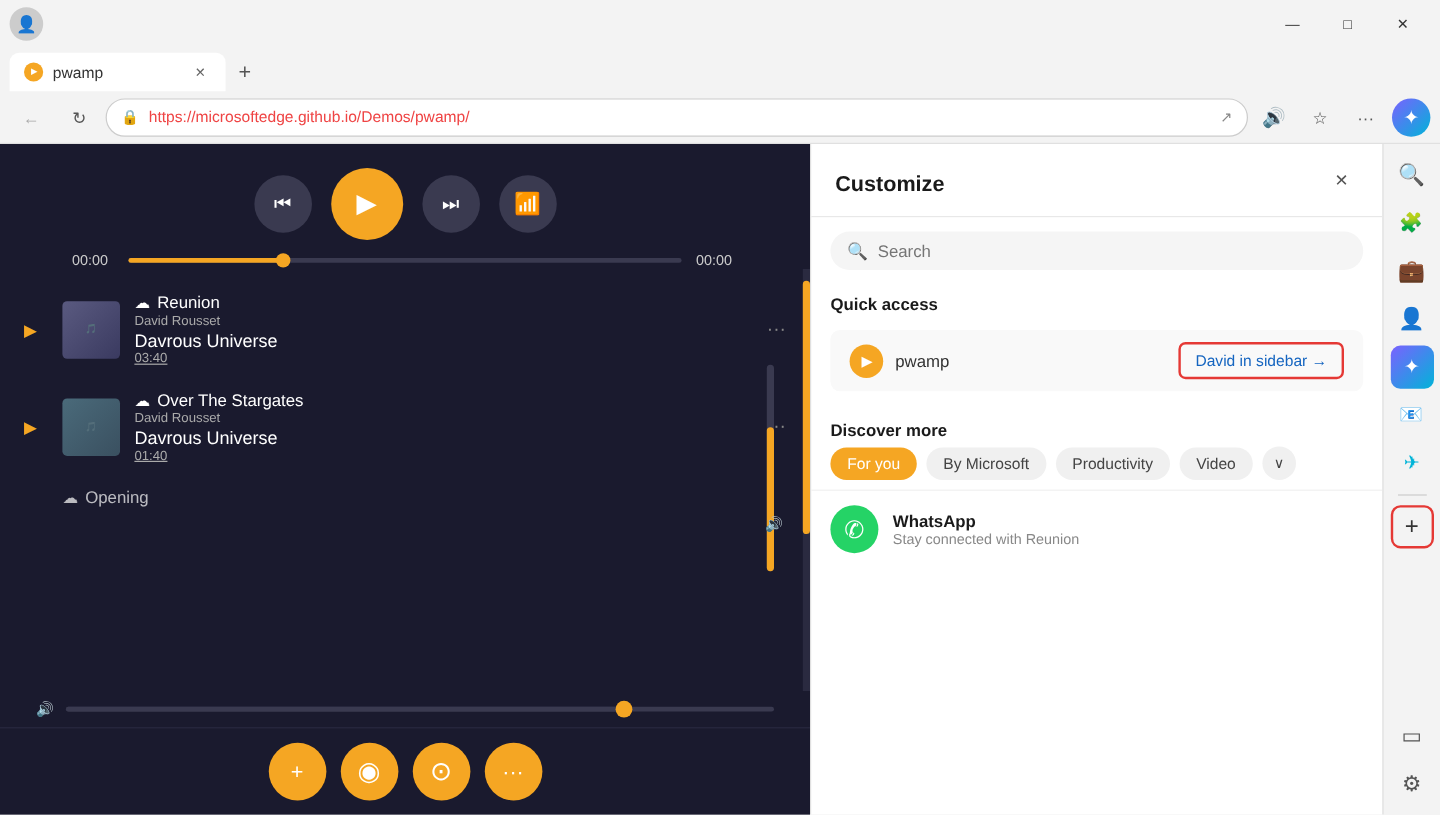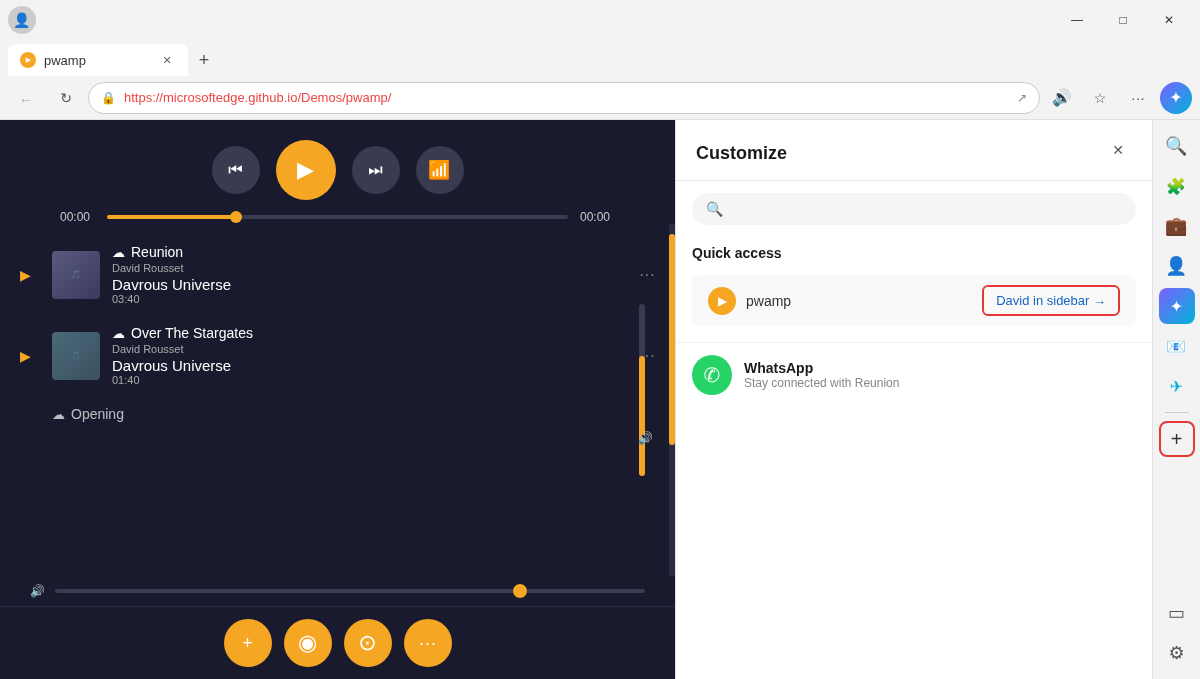--- a/index.html
+++ b/index.html
@@ -48,21 +48,21 @@
 
     .track-list { flex: 1; padding: 10px 0; overflow: hidden; position: relative; }
     .track-item { display: flex; align-items: center; padding: 10px 20px; gap: 12px; cursor: pointer; position: relative; }
     .track-play-btn { color: #f5a623; font-size: 14px; width: 20px; }
     .track-art { width: 48px; height: 48px; background: #4a4a6a; border-radius: 4px; overflow: hidden; display: flex; align-items: center; justify-content: center; color: #888; font-size: 10px; }
     .track-info { flex: 1; }
     .track-title-row { display: flex; align-items: center; gap: 6px; margin-bottom: 2px; }
     .cloud-icon { font-size: 13px; }
     .track-name { font-size: 14px; color: white; }
     .track-album { font-size: 11px; color: #aaa; margin-bottom: 2px; }
-    .track-duration { font-size: 11px; color: #aaa; }
+    .track-duration { font-size: 11px; color: #aaa; text-decoration: underline; }
     .track-more { color: #888; font-size: 16px; cursor: pointer; }
 
     .volume-bar { position: absolute; right: 30px; top: 80px; bottom: 100px; width: 6px; background: #3a3a50; border-radius: 3px; }
     .volume-fill { position: absolute; bottom: 0; width: 100%; background: #f5a623; border-radius: 3px; height: 70%; }
 
     .bottom-controls { display: flex; align-items: center; justify-content: center; padding: 12px 20px; gap: 12px; background: #1a1a2e; border-top: 1px solid #2a2a40; }
     .bottom-btn { width: 48px; height: 48px; background: #f5a623; border-radius: 50%; display: flex; align-items: center; justify-content: center; font-size: 18px; color: white; cursor: pointer; }
 
     .scrollbar-track { position: absolute; right: 0; top: 0; bottom: 0; width: 6px; background: #2a2a40; }
     .scrollbar-thumb { position: absolute; top: 10px; width: 6px; background: #f5a623; border-radius: 3px; height: 60%; }
@@ -250,32 +250,43 @@
     </div>
 
     <div class="customize-panel">
       <div class="panel-header">
         <span class="panel-title">Customize</span>
         <div class="panel-close">✕</div>
       </div>
 
       <div class="search-box">
         <span class="search-icon">🔍</span>
+        <input class="search-input" placeholder="Search" style="">
       </div>
 
       <div class="section-title">Quick access</div>
 
       <div class="pwamp-row">
         <div class="pwamp-icon"></div>
         <span class="pwamp-name">pwamp</span>
         <div class="open-sidebar-btn">
           <span>David in sidebar →</span>
         </div>
       </div>
 
+      <div class="discover-section">
+        <div class="section-title">Discover more</div>
+        <div class="discover-tabs">
+          <div class="disc-tab active">For you</div>
+          <div class="disc-tab inactive">By Microsoft</div>
+          <div class="disc-tab inactive">Productivity</div>
+          <div class="disc-tab inactive">Video</div>
+          <div class="disc-more">∨</div>
+        </div>
+      </div>
 
       <div class="whatsapp-row">
         <div class="whatsapp-icon">✆</div>
         <div class="whatsapp-info">
           <div class="whatsapp-name">WhatsApp</div>
           <div class="whatsapp-desc">Stay connected with Reunion</div>
         </div>
       </div>
     </div>
 

